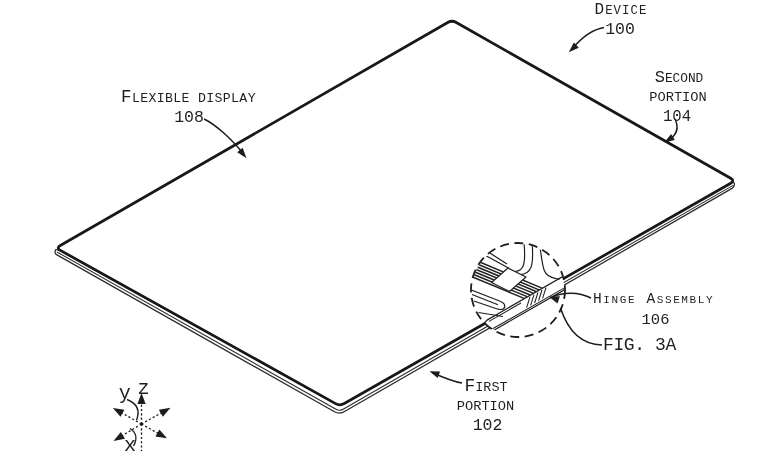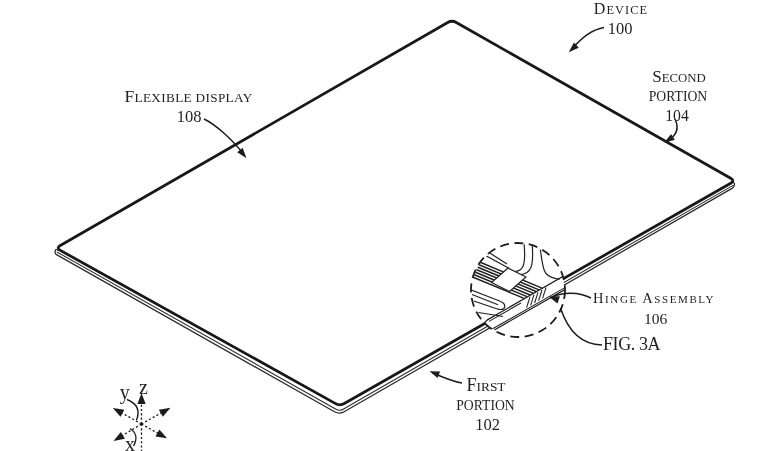--- a/index.html
+++ b/index.html
@@ -1,17 +1,17 @@
 <!DOCTYPE html>
 <html><head>
 <meta charset="utf-8">
 <style>
   html,body{margin:0;padding:0;background:#ffffff;}
   .stage{position:relative;width:768px;height:451px;overflow:hidden;background:#fff;-webkit-font-smoothing:antialiased;
-         font-family:Liberation Serif, serif;}
+         font-family:Liberation Mono, monospace;}
   svg{position:absolute;left:0;top:0;}
   text{fill:#1f1f1f;}
 </style>
 </head>
 <body>
 <div class="stage">
 <svg width="768" height="451" viewBox="0 0 768 451">
   <defs>
     <clipPath id="circ">
           <circle cx="518" cy="290" r="46.3"></circle>

